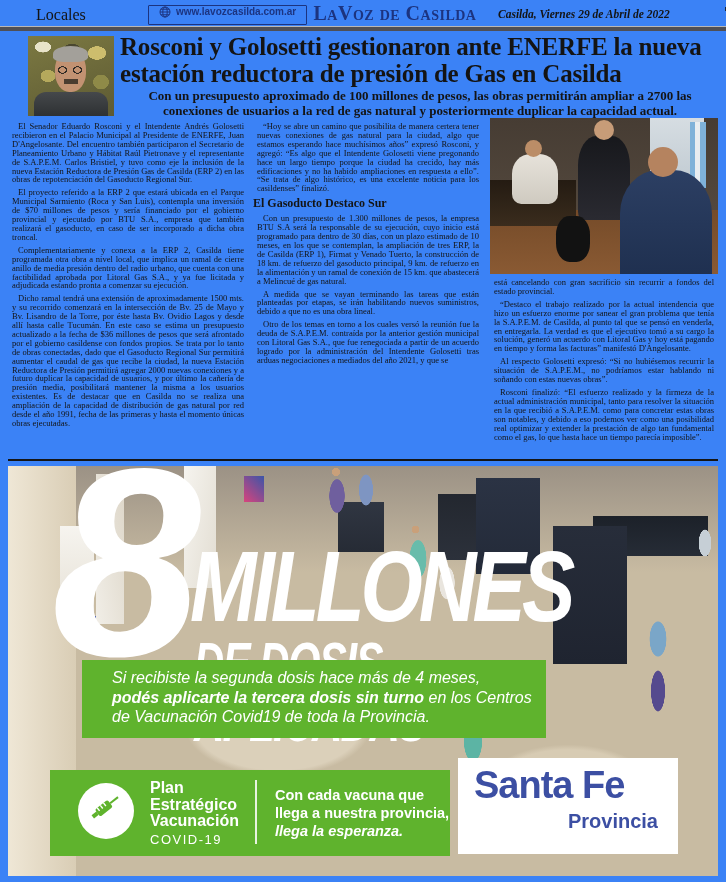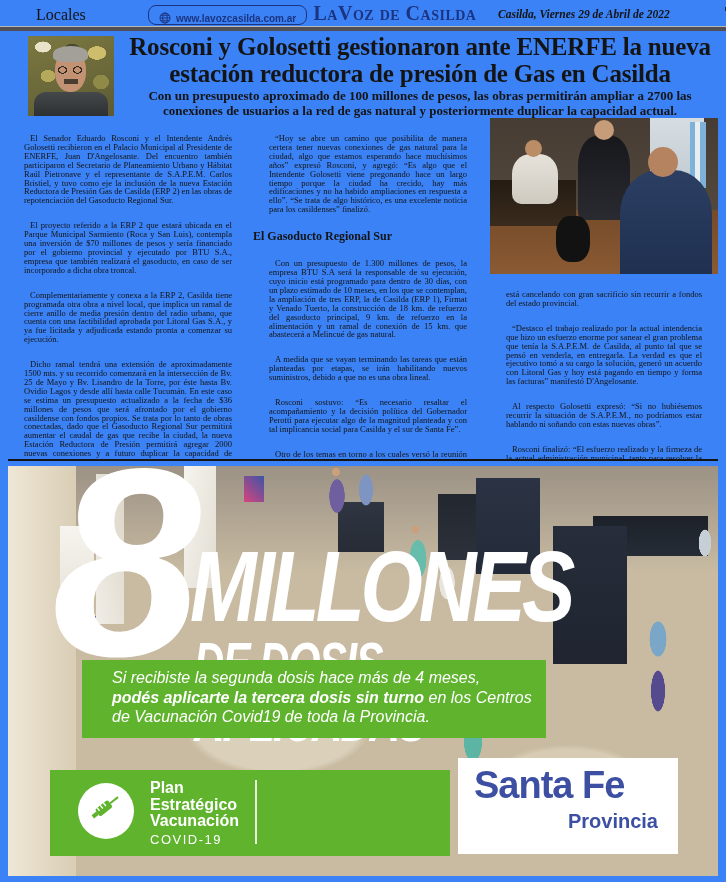--- a/index.html
+++ b/index.html
@@ -2,31 +2,31 @@
 <html style="--green: #5fb32d; --sfblue: #3c4fa3; --navy: #1c3480;"><head>
 <meta charset="utf-8">
 <style>
   :root{ --green:#5fb32d; --sfblue:#3c4fa3; --navy:#1c3480; }
   html,body{margin:0;padding:0;background:#fff;}
   .page{position:relative;width:726px;height:882px;overflow:hidden;background:#3b82f6;
         font-family:"Liberation Serif",serif;color:#141414;padding-left:20px;}
 
   
   .section-label{position:absolute;left:36px;top:6px;font-size:16px;}
-  .web-pill{position:absolute;left:148px;top:5px;height:18px;display:flex;align-items:flex-end;gap:5px;
-            border:1.5px solid var(--navy);border-radius:8px;padding:0 10px;
+  .web-pill{position:absolute;left:148px;top:5px;height:18px;display:flex;align-items:flex-start;gap:5px;
+            border:1.5px solid var(--navy);border-radius:1px;padding:0 10px;
             font-family:"Liberation Sans",sans-serif;font-size:10px;color:var(--navy);font-weight:bold;}
   .masthead{position:absolute;left:306px;top:2px;width:178px;text-align:center;
             font-variant:small-caps;font-weight:bold;font-size:20px;letter-spacing:.5px;color:var(--navy);}
   .issue-date{position:absolute;left:498px;top:8px;width:180px;font-style:italic;font-weight:bold;font-size:11.5px;}
   .page-number{position:absolute;right:12px;top:3px;font-weight:bold;font-size:20px;}
   .header-rule{position:absolute;left:0;top:26px;width:726px;height:4px;background:#4f4f55;border-top:1px solid #b8b8b8;}
 
   
-  .headline{position:absolute;left:120px;top:33px;width:600px;text-align:center;
+  .headline{position:absolute;left:120px;top:33px;width:600px;
             font-weight:bold;font-size:25px;line-height:27px;letter-spacing:-.2px;}
   .deck{position:absolute;left:120px;top:88px;width:600px;text-align:center;
         font-weight:bold;font-size:13px;line-height:15px;}
 
   
   .photo-portrait{position:absolute;left:28px;top:36px;width:86px;height:80px;overflow:hidden;
      background:
        radial-gradient(closest-side,#e8e3c9 0 60%,transparent 62%) 2px 2px/26px 18px no-repeat,
        radial-gradient(closest-side,#cdbd6d 0 60%,transparent 62%) 54px 6px/30px 22px no-repeat,
        radial-gradient(closest-side,#b5a95c 0 60%,transparent 62%) 8px 30px/24px 20px no-repeat,
@@ -56,21 +56,21 @@
   .fig1{left:22px;top:36px;width:46px;height:50px;background:linear-gradient(#e6e2da,#cfcac0);border-radius:40% 40% 20% 20%;}
   .fig1::before{width:17px;height:17px;left:13px;top:-14px;}
   .fig2{left:88px;top:18px;width:52px;height:84px;background:linear-gradient(#17181c,#2a2a31);border-radius:35% 35% 10% 10%;}
   .fig2::before{width:20px;height:20px;left:16px;top:-16px;background:#c79c78;}
   .fig3{left:130px;top:52px;width:92px;height:104px;background:linear-gradient(#2c3f63,#1f3050);border-radius:42% 42% 0 0;}
   .fig3::before{width:30px;height:30px;left:28px;top:-23px;background:#b5835f;}
   .chair{left:66px;top:98px;width:34px;height:46px;background:#121212;border-radius:40%;}
 
   
   .col{position:absolute;top:118px;font-size:8.5px;line-height:8.9px;text-align:justify;overflow:hidden;}
-  .col p{margin:16px;text-indent:6px;}
+  .col p{margin:4px;text-indent:6px;}
   .col p.noind{text-indent:0;}
   .col1{left:8px;width:240px;height:341px;}
   .col2{left:253px;width:230px;height:341px;}
   .col3{left:490px;width:228px;height:341px;}
   .subhead{font-size:12px;font-weight:bold;line-height:13px;margin:3px 0 1px;text-align:left;}
 
   .ad-rule{position:absolute;left:8px;top:459px;width:710px;height:2px;background:#151515;}
 
   
   .ad{position:absolute;left:8px;top:466px;width:710px;height:410px;overflow:hidden;
@@ -168,24 +168,23 @@
 
   <div class="col col1">
     <p>El Senador Eduardo Rosconi y el Intendente Andrés Golosetti recibieron en el Palacio Municipal al Presidente de ENERFE, Juan D'Angelosante. Del encuentro también participaron el Secretario de Planeamiento Urbano y Hábitat Raúl Pietronave y el representante de S.A.P.E.M. Carlos Bristiel, y tuvo como eje la inclusión de la nueva Estación Reductora de Presión Gas de Casilda (ERP 2) en las obras de repotenciación del Gasoducto Regional Sur.</p>
     <p>El proyecto referido a la ERP 2 que estará ubicada en el Parque Municipal Sarmiento (Roca y San Luis), contempla una inversión de $70 millones de pesos y sería financiado por el gobierno provincial y ejecutado por BTU S.A., empresa que también realizará el gasoducto, en caso de ser incorporado a dicha obra troncal.</p>
     <p>Complementariamente y conexa a la ERP 2, Casilda tiene programada otra obra a nivel local, que implica un ramal de cierre anillo de media presión dentro del radio urbano, que cuenta con una factibilidad aprobada por Litoral Gas S.A., y ya fue licitada y adjudicada estando pronta a comenzar su ejecución.</p>
     <p>Dicho ramal tendrá una extensión de aproximadamente 1500 mts. y su recorrido comenzará en la intersección de Bv. 25 de Mayo y Bv. Lisandro de la Torre, por éste hasta Bv. Ovidio Lagos y desde allí hasta calle Tucumán. En este caso se estima un presupuesto actualizado a la fecha de $36 millones de pesos que será afrontado por el gobierno casildense con fondos propios. Se trata por lo tanto de obras conectadas, dado que el Gasoducto Regional Sur permitirá aumentar el caudal de gas que recibe la ciudad, la nueva Estación Reductora de Presión permitirá agregar 2000 nuevas conexiones y a futuro duplicar la capacidad de usuarios, y por último la cañería de presión media, posibilitará mantener la misma a los usuarios existentes. Es de destacar que en Casilda no se realiza una ampliación de la capacidad de distribución de gas natural por red desde el año 1991, fecha de las primeras y hasta el momento únicas obras ejecutadas.</p>
   </div>
 
   <div class="col col2">
     <p>“Hoy se abre un camino que posibilita de manera certera tener nuevas conexiones de gas natural para la ciudad, algo que estamos esperando hace muchísimos años” expresó Rosconi, y agregó: “Es algo que el Intendente Golosetti viene pregonando hace un largo tiempo porque la ciudad ha crecido, hay más edificaciones y no ha habido ampliaciones en respuesta a ello”. “Se trata de algo histórico, es una excelente noticia para los casildenses” finalizó.</p>
-    <div class="subhead">El Gasoducto Regional Sur</div>
+    <div class="subhead">El Gasoducto Destaco Sur</div>
     <p>Con un presupuesto de 1.300 millones de pesos, la empresa BTU S.A será la responsable de su ejecución, cuyo inicio está programado para dentro de 30 días, con un plazo estimado de 10 meses, en los que se contemplan, la ampliación de tres ERP, la de Casilda (ERP 1), Firmat y Venado Tuerto, la construcción de 18 km. de refuerzo del gasoducto principal, 9 km. de refuerzo en la alimentación y un ramal de conexión de 15 km. que abastecerá a Melincué de gas natural.</p>
     <p>A medida que se vayan terminando las tareas que están planteadas por etapas, se irán habilitando nuevos suministros, debido a que no es una obra lineal.</p>
-    <p>Rosconi sostuvo: “Es necesario resaltar el acompañamiento y la decisión política del Gobernador Perotti para ejecutar algo de la magnitud planteada y con tal implicancia social para Casilda y el sur de Santa Fe”.</p>
     <p>Otro de los temas en torno a los cuales versó la reunión fue la deuda de S.A.P.E.M. contraída por la anterior gestión municipal con Litoral Gas S.A., que fue renegociada a partir de un acuerdo logrado por la administración del Intendente Golosetti tras arduas negociaciones a mediados del año 2021, y que se</p>
   </div>
 
   <div class="col col3">
     <div class="photo-meeting">
       <div class="fig fig1"></div>
       <div class="fig fig2"></div>
       <div class="fig chair"></div>
       <div class="fig fig3"></div>
     </div>
@@ -222,20 +221,25 @@
           </g>
         </svg>
       </div>
       <div class="plan-title">
         <span>Plan</span><br>
         <span>Estratégico</span><br>
         <span>Vacunación</span>
       </div>
       <div class="covid-label">COVID-19</div>
       <div class="plan-divider"></div>
+      <div class="slogan">
+        <span>Con cada vacuna que</span><br>
+        <span>llega a nuestra provincia,</span><br>
+        <span class="it">llega la esperanza.</span>
+      </div>
     </div>
 
     <div class="santafe-box">
       <div class="sf-name">Santa Fe</div>
       <div class="sf-sub">Provincia</div>
     </div>
   </div>
 
 </div>
 

